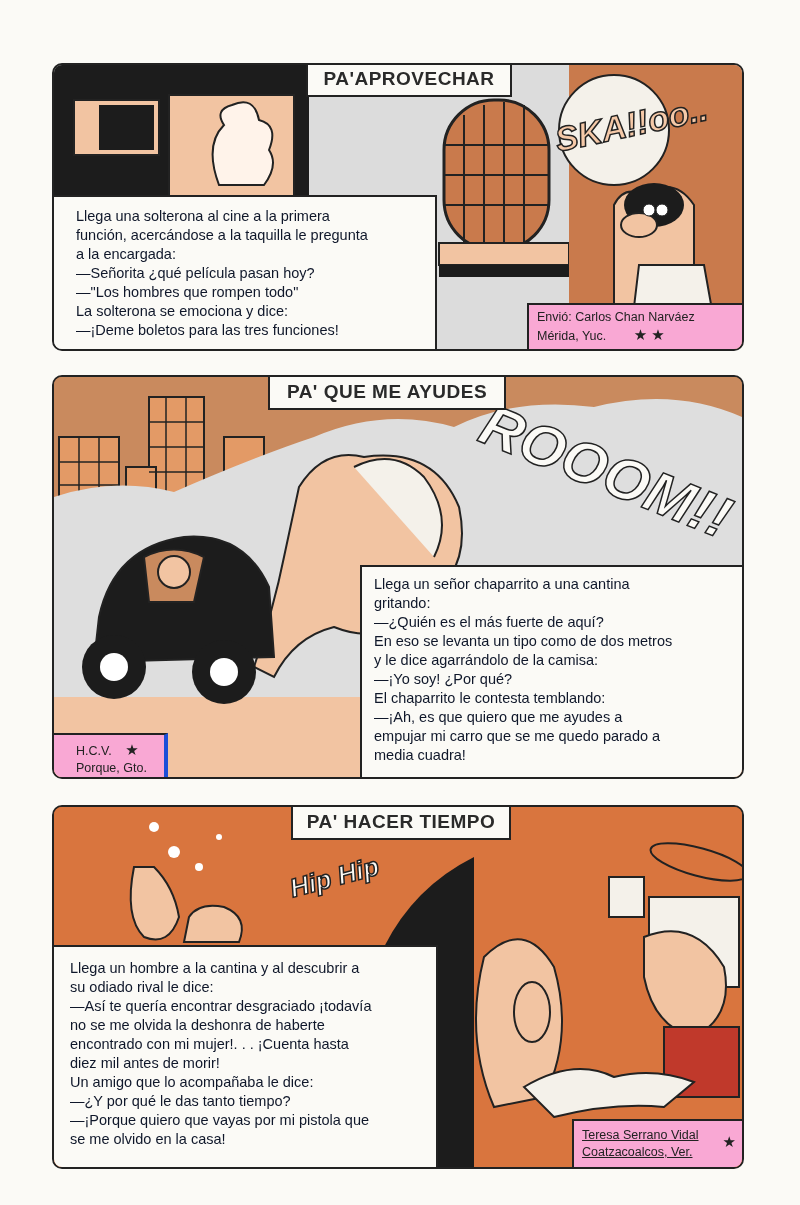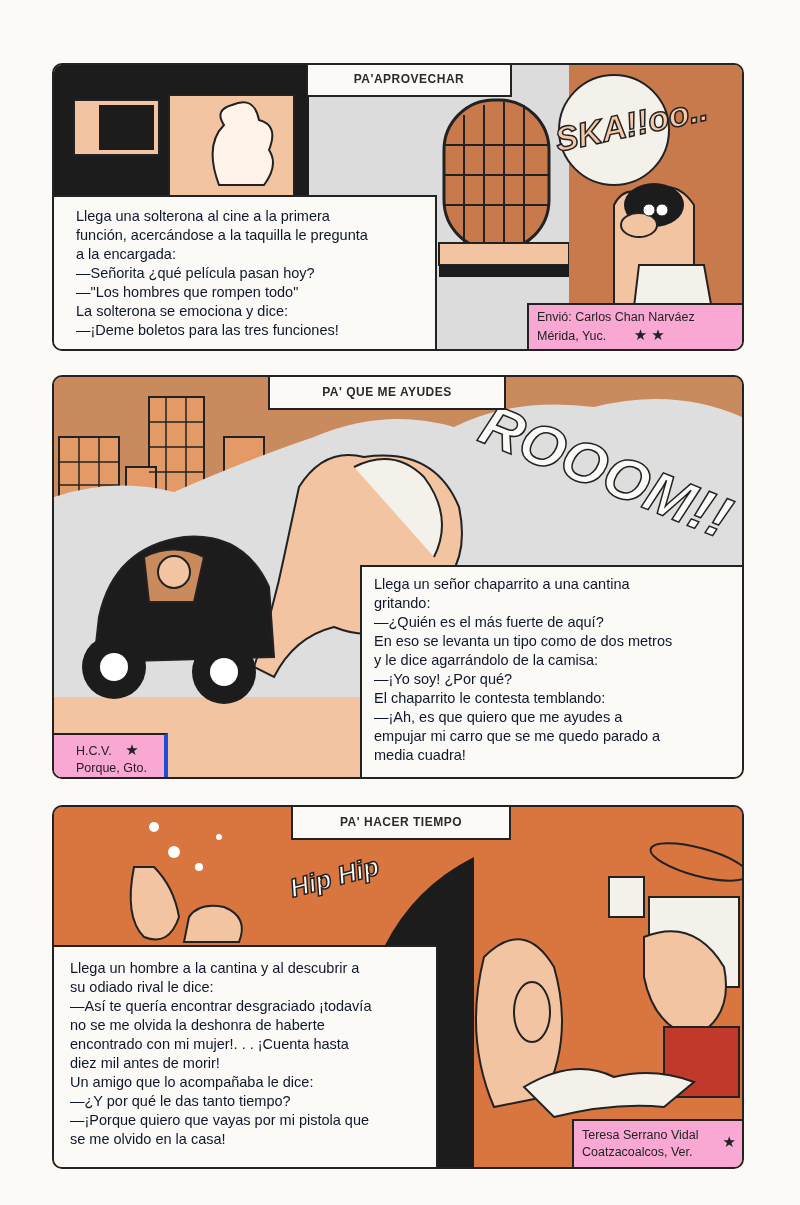--- a/index.html
+++ b/index.html
@@ -4,21 +4,21 @@
 <style>
   html, body { margin:0; padding:0; }
   body {
     width:800px; height:1205px; background:#fbfaf6; position:relative; overflow:hidden;
     font-family:"Liberation Sans", "DejaVu Sans", sans-serif; color:#1e1e1e;
   }
   .panel { position:absolute; left:52px; width:688px; border:2px solid #222; border-radius:10px; overflow:hidden; background:#c97a4c; }
   .art { position:absolute; inset:0; }
   .title-box {
     position:absolute; top:-2px; background:#fbfaf6; border:2px solid #222; border-top:none;
-    font-weight:bold; font-size:12px; letter-spacing:0.5px; text-align:center; color:#2a2a2a;
+    font-weight:bold; font-size:19px; letter-spacing:0.5px; text-align:center; color:#2a2a2a;
     display:flex; align-items:center; justify-content:center; z-index:5;
   }
   .text-box {
     position:absolute; background:#fbfaf6; border:2px solid #222; z-index:5;
     font-size:14.5px; line-height:19px; color:#0f172a; box-sizing:border-box;
   }
   .text-box p { margin:0; white-space:pre-line; }
   .credit {
     position:absolute; background:#f9a8d4; z-index:5; font-size:12.5px; line-height:17px; color:#222; box-sizing:border-box;
   }
@@ -168,20 +168,20 @@
 su odiado rival le dice:
 —Así te quería encontrar desgraciado ¡todavía
 no se me olvida la deshonra de haberte
 encontrado con mi mujer!. . . ¡Cuenta hasta
 diez mil antes de morir!
 Un amigo que lo acompañaba le dice:
 —¿Y por qué le das tanto tiempo?
 —¡Porque quiero que vayas por mi pistola que
 se me olvido en la casa!</p>
   </div>
-  <div class="credit" style="left:518px; top:312px; width:172px; height:50px; padding:6px 0 16px 8px; border-top:2px solid #222; border-left:2px solid #222;">
+  <div class="credit" style="left:518px; top:312px; width:172px; height:50px; padding:6px 0 16px 8px; border-top:2px solid #222; border-left:2px solid #222;text-decoration:underline;">
     <div style="position:relative;">
       <span>Teresa Serrano Vidal</span>
       <span class="stars" style="position:absolute; right:4px; top:6px;">★</span>
     </div>
     <div>Coatzacoalcos, Ver.</div>
   </div>
 </div>
 
 </body></html>

